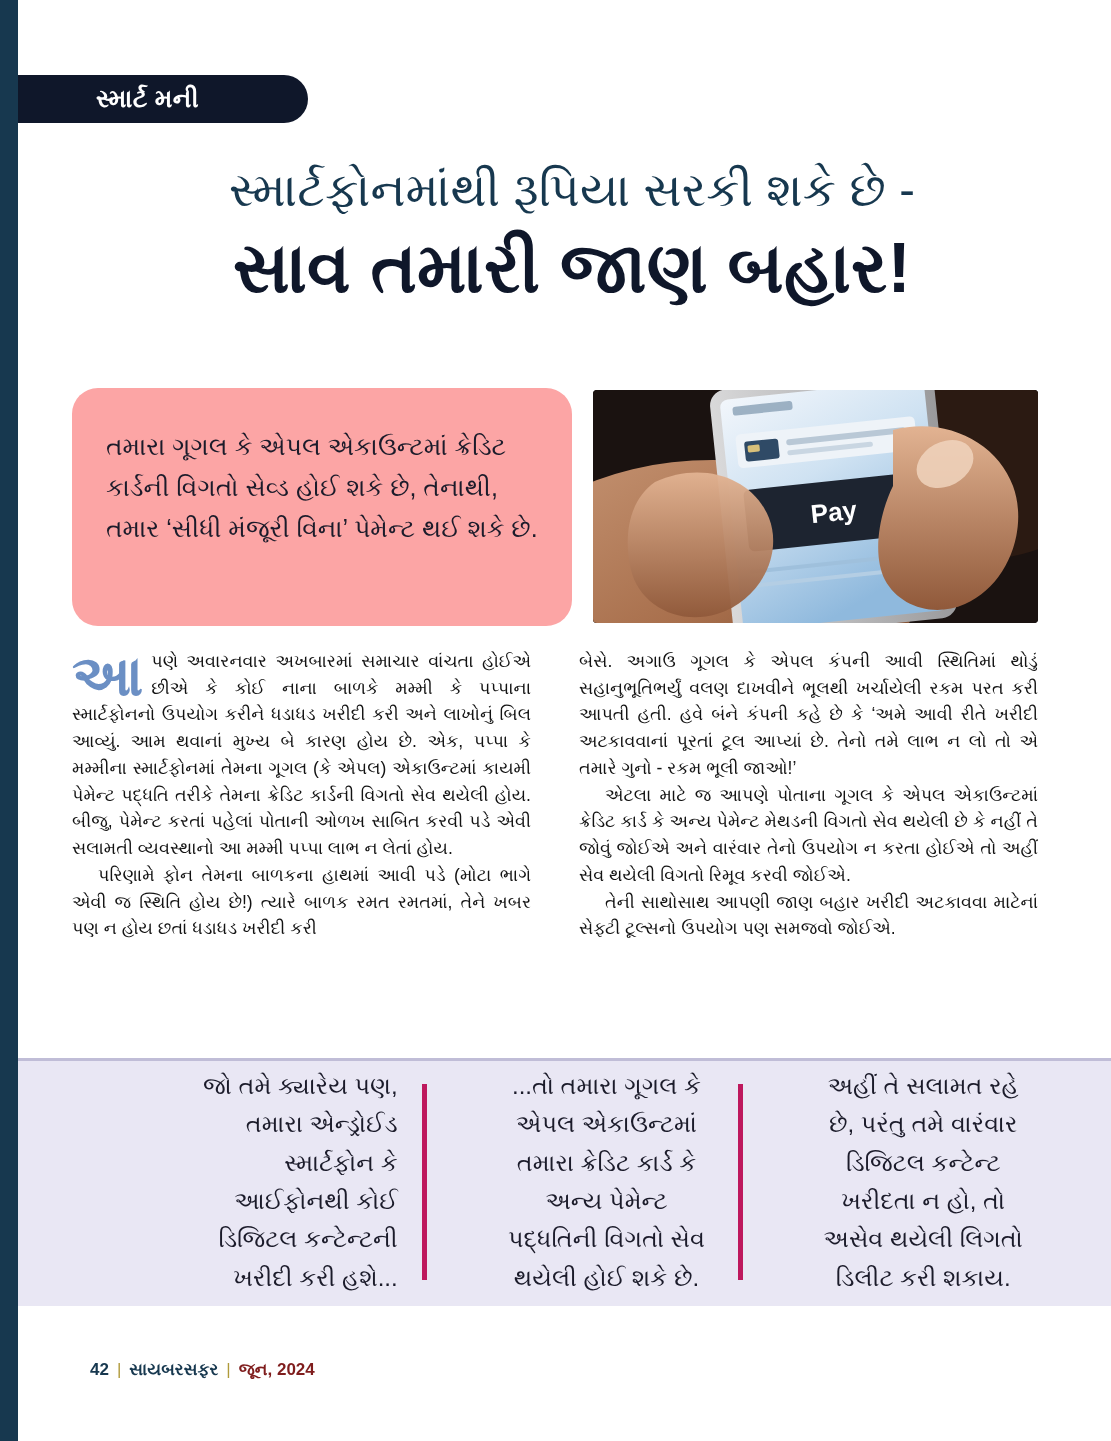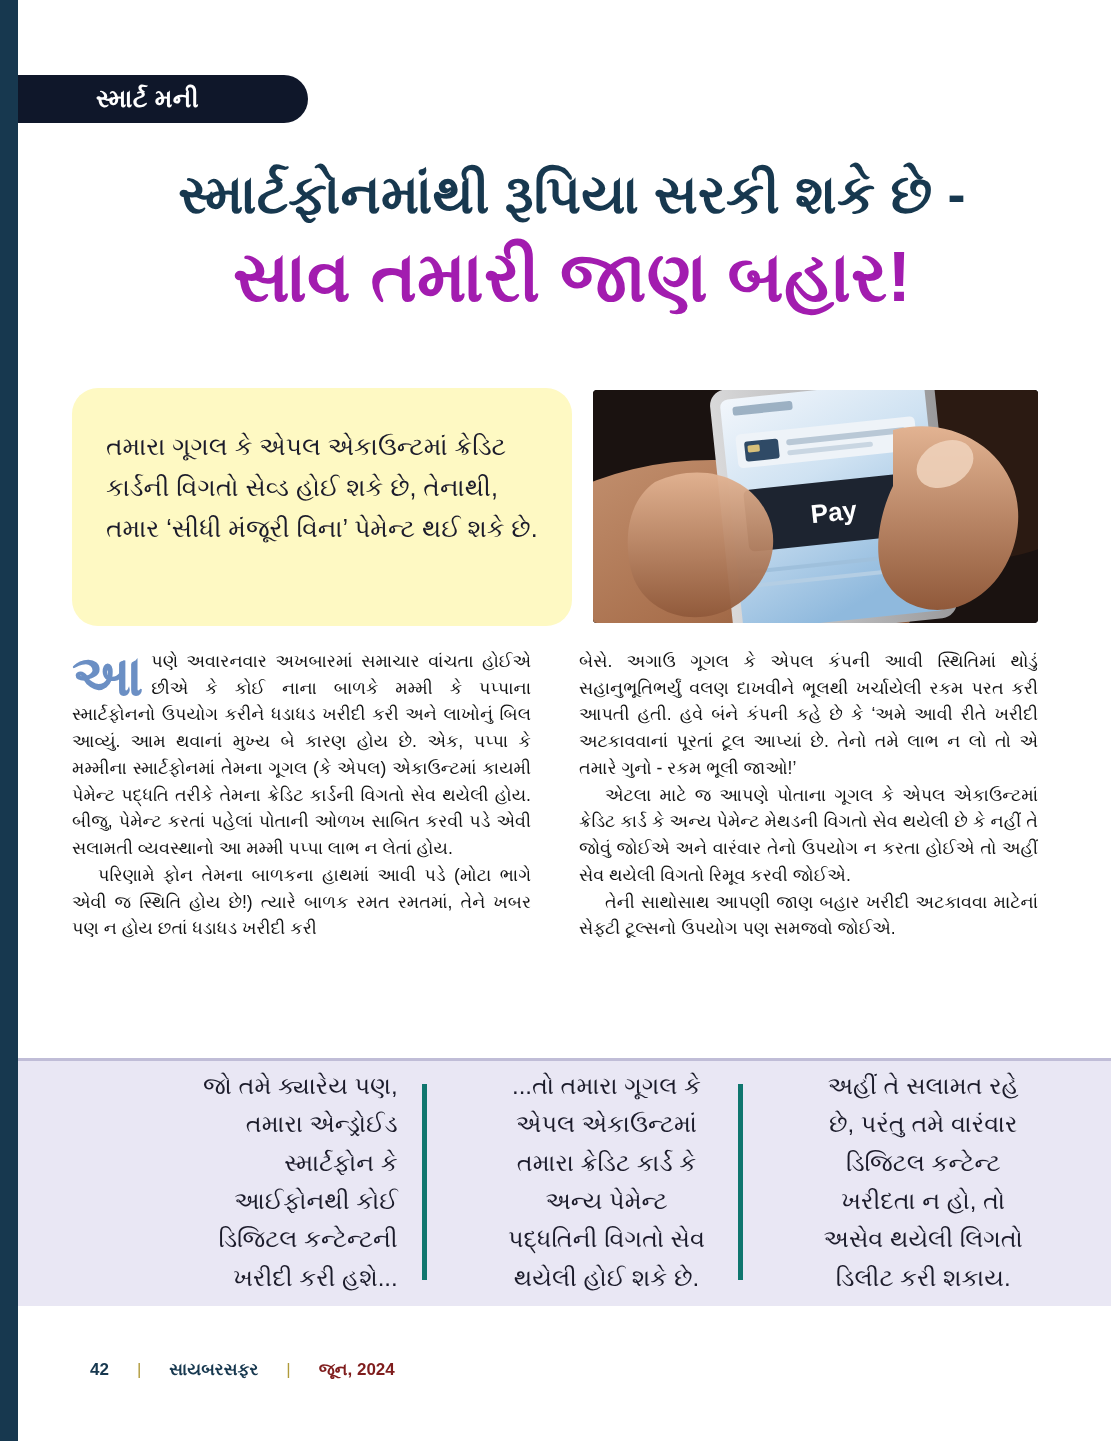--- a/index.html
+++ b/index.html
@@ -56,49 +56,49 @@
   }
   
   .headline-wrap {
     position: absolute;
     left: 72px;
     top: 160px;
     width: 1000px;
     text-align: center;
   }
   .headline-1 {
-    font-size: 54px;
-    font-weight: bold;
+    font-size: 47px;
+    font-weight: normal;
     color: #17384f;
     line-height: 1.28;
     letter-spacing: 0.2px;
   }
   .headline-2 {
     font-size: 70px;
     font-weight: bold;
-    color: #a21caf;
+    color: #0f172a;
     line-height: 1.2;
     margin-top: 6px;
     letter-spacing: 0.2px;
   }
   
   .intro-row {
     position: absolute;
     left: 72px;
     top: 388px;
     width: 966px;
     height: 238px;
   }
   .intro-box {
     position: absolute;
     left: 0;
     top: 0;
     width: 500px;
     height: 238px;
-    background: #fef9c3;
+    background: #fca5a5;
     border-radius: 26px;
     box-sizing: border-box;
     padding: 38px 34px 30px 34px;
   }
   .intro-text {
     font-size: 25px;
     line-height: 1.63;
     color: #1b1b2a;
     font-weight: 500;
   }
@@ -171,41 +171,41 @@
   }
   .quote-cell {
     flex: 1;
     display: flex;
     align-items: center;
     padding: 0 24px;
     box-sizing: border-box;
     position: relative;
   }
   .quote-cell + .quote-cell {
-    border-left: 5px solid #0f766e;
+    border-left: 5px solid #be185d;
   }
   .quote-text {
     width: 100%;
     text-align: center;
     font-size: 24px;
     line-height: 1.6;
     color: #1b1b2a;
     font-weight: 500;
     margin-left: 48px;
   }
   .quote-cell.c1 .quote-text { text-align: right; }
   .quote-cell.c2 .quote-text { text-align: center; }
   .quote-cell.c3 .quote-text { text-align: center; }
   .footer {
     position: absolute;
     left: 90px;
     top: 1360px;
     display: flex;
     align-items: center;
-    gap: 28px;
+    gap: 8px;
     font-size: 17px;
     color: #17384f;
     font-weight: bold;
   }
   .footer .pg { color: #17384f; }
   .footer .sep { color: #b09a3a; font-weight: normal; }
   .footer .mag { color: #17384f; }
   .footer .issue { color: #7f1d1d; }
 </style>
 </head>

